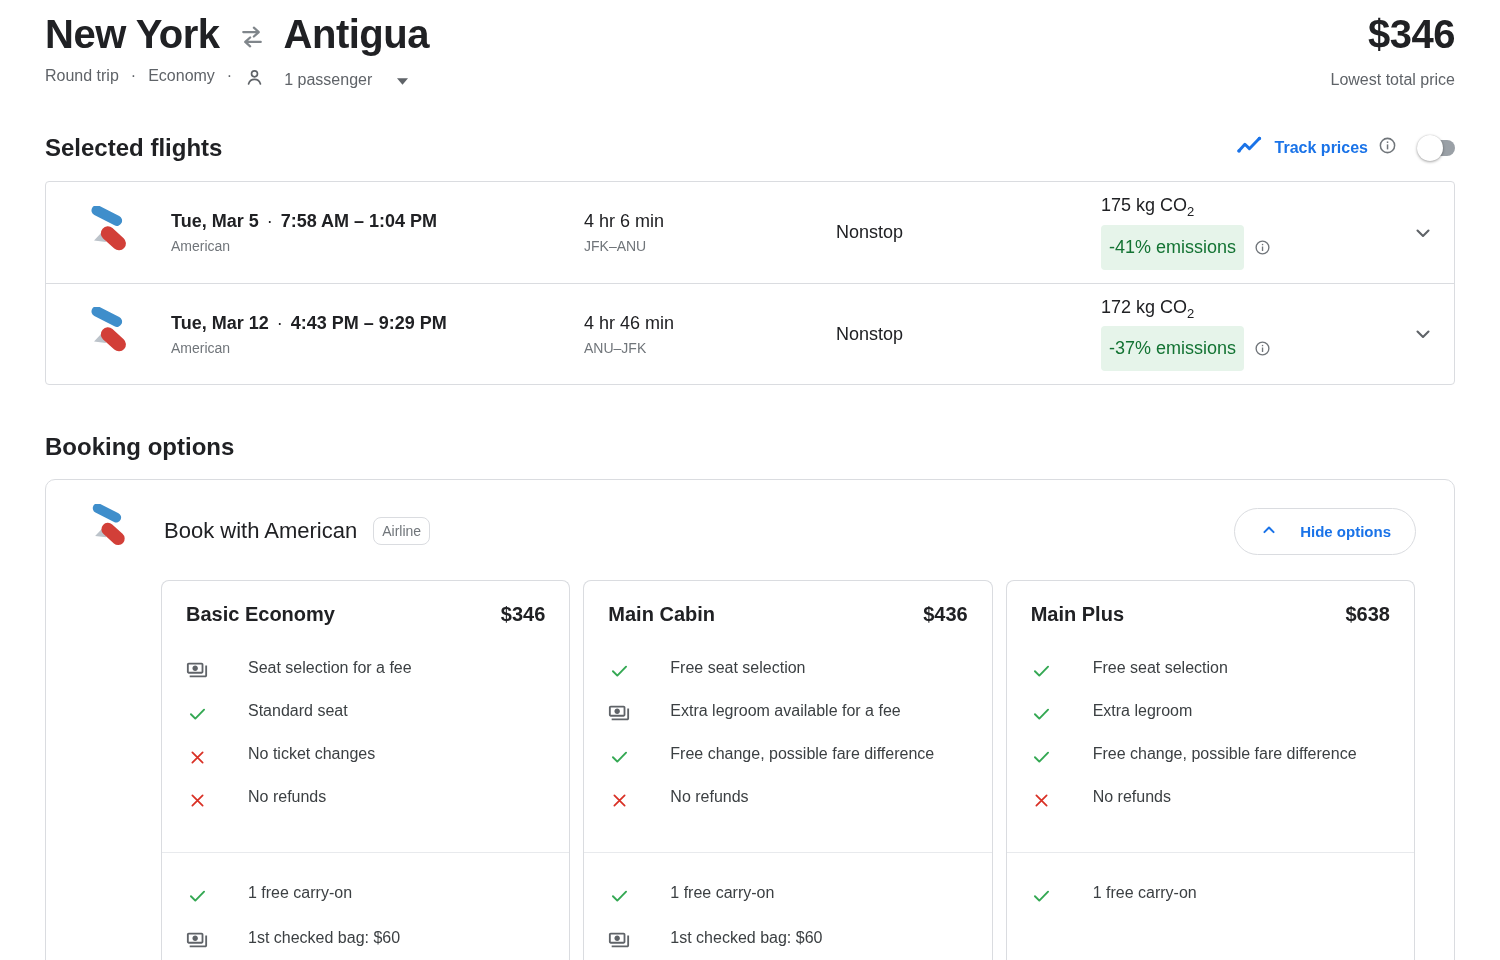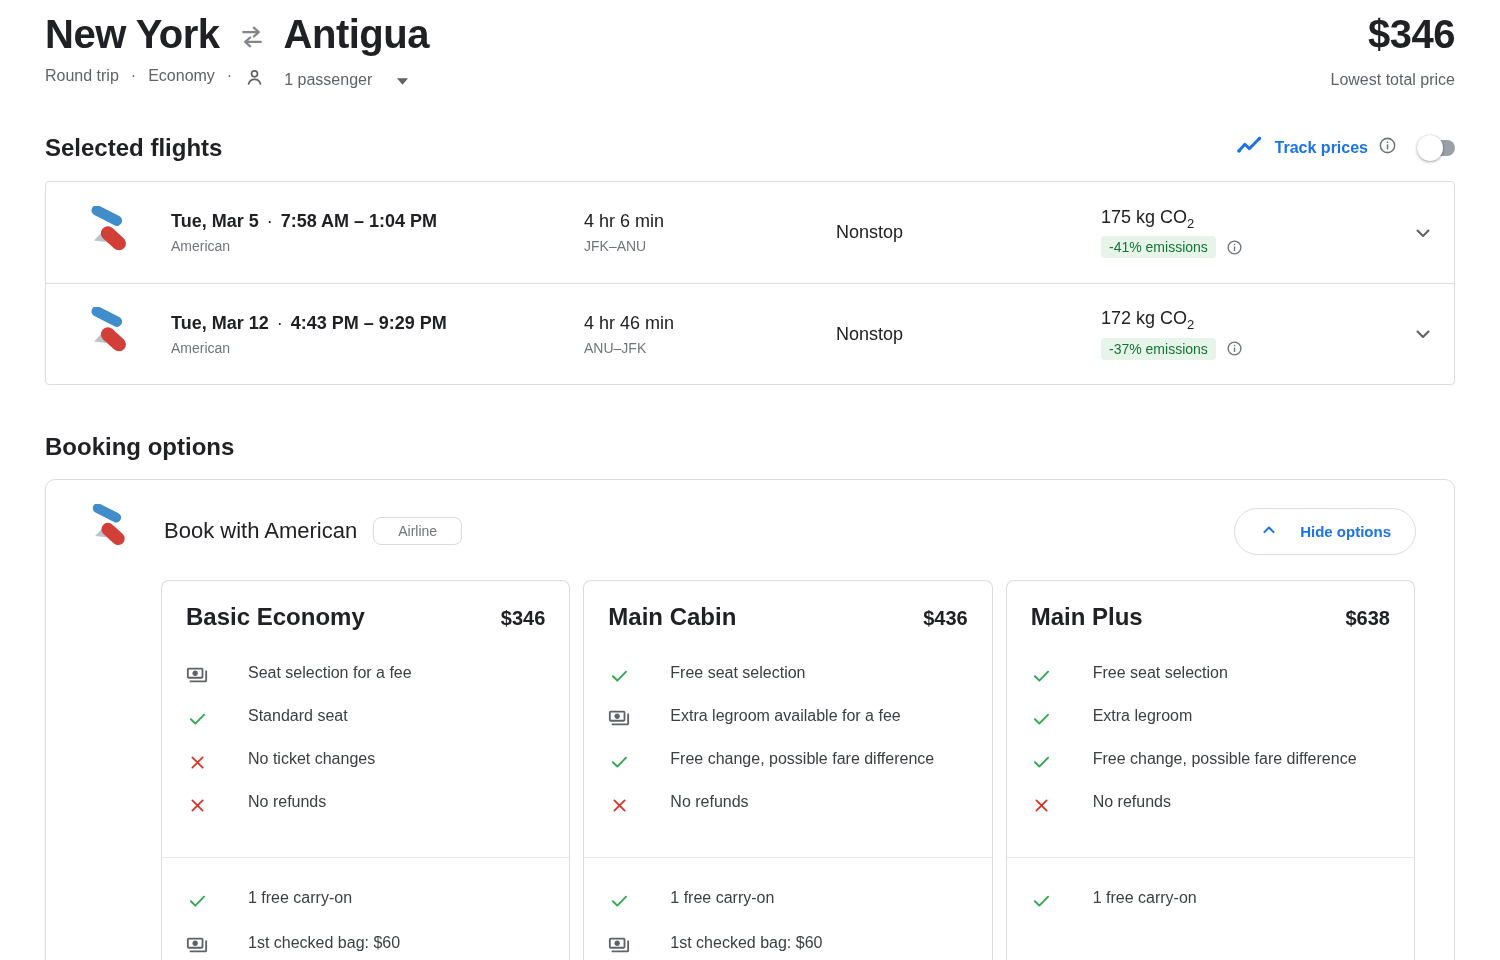--- a/index.html
+++ b/index.html
@@ -35,40 +35,40 @@
   .flight-row + .flight-row { border-top:1px solid #dadce0; }
   .logo-cell { display:flex; justify-content:center; }
   .f-main { font-size:18px; font-weight:700; color:#202124; }
   .f-main .dotsep { font-weight:400; color:#202124; padding:0 8px; }
   .f-main2 { font-size:18px; color:#202124; }
   .f-sub { font-size:14px; color:#70757a; margin-top:6px; }
   .stops-cell { font-size:18px; color:#202124; }
   .co2-line { font-size:18px; color:#202124; }
   .co2-line sub { font-size:13px; }
   .em-line { margin-top:6px; display:flex; align-items:center; }
-  .em-badge { display:inline-block; background:#e6f4ea; color:#137333; font-size:14px;
-    padding:3px 8px; border-radius:4px; }
+  .em-badge { display:inline-block; background:#e6f4ea; color:#137333; font-size:18px;
+    padding:12px 8px; border-radius:4px; }
   .em-line .info-ic { margin-left:10px; display:inline-flex; }
   .chev-cell { display:flex; justify-content:center; cursor:pointer; }
 
   
   .booking-card { margin-top:18px; border:1px solid #dadce0; border-radius:10px; height:600px; background:#fff; }
   .bk-head { display:flex; align-items:center; padding:24px 38px 22px 38px; }
   .bk-title { font-size:22px; font-weight:400; color:#202124; margin-left:30px; }
   .bk-badge { margin-left:16px; font-size:14px; color:#70757a; border:1px solid #dadce0;
-    border-radius:8px; padding:5px 24px; }
+    border-radius:8px; padding:5px 8px; }
   .bk-spacer { flex:1; }
   .hide-btn { display:flex; align-items:center; gap:21px; border:1px solid #dadce0; border-radius:24px;
     padding:11px 24px; color:#1a73e8; font-size:15px; font-weight:700; background:#fff; cursor:pointer; }
 
   .fares { display:flex; gap:13px; padding:0 39px 0 115px; }
   .fare-card { flex:1; border:1px solid #dadce0; border-bottom:none; border-radius:8px 8px 0 0;
     padding:22px 24px 0 24px; background:#fff; }
   .fare-head { display:flex; justify-content:space-between; align-items:baseline; }
-  .fare-name { font-size:24px; font-weight:700; color:#202124; }
+  .fare-name { font-size:20px; font-weight:700; color:#202124; }
   .fare-price { font-size:20px; font-weight:700; color:#202124; }
   .feat-list { margin-top:28px; min-height:198px; }
   .feat { display:flex; align-items:flex-end; gap:40px; margin-bottom:16px; }
   .feat .fi { flex:0 0 22px; display:flex; justify-content:center; padding-top:3px; }
   .feat .ft { font-size:16px; color:#3c4043; line-height:27px; }
   .fare-div { border-top:1px solid #e8eaed; margin:0 -24px; }
   .bag-list { padding-top:26px; }
   .bag-list .feat { margin-bottom:18px; }
 </style>
 </head>

